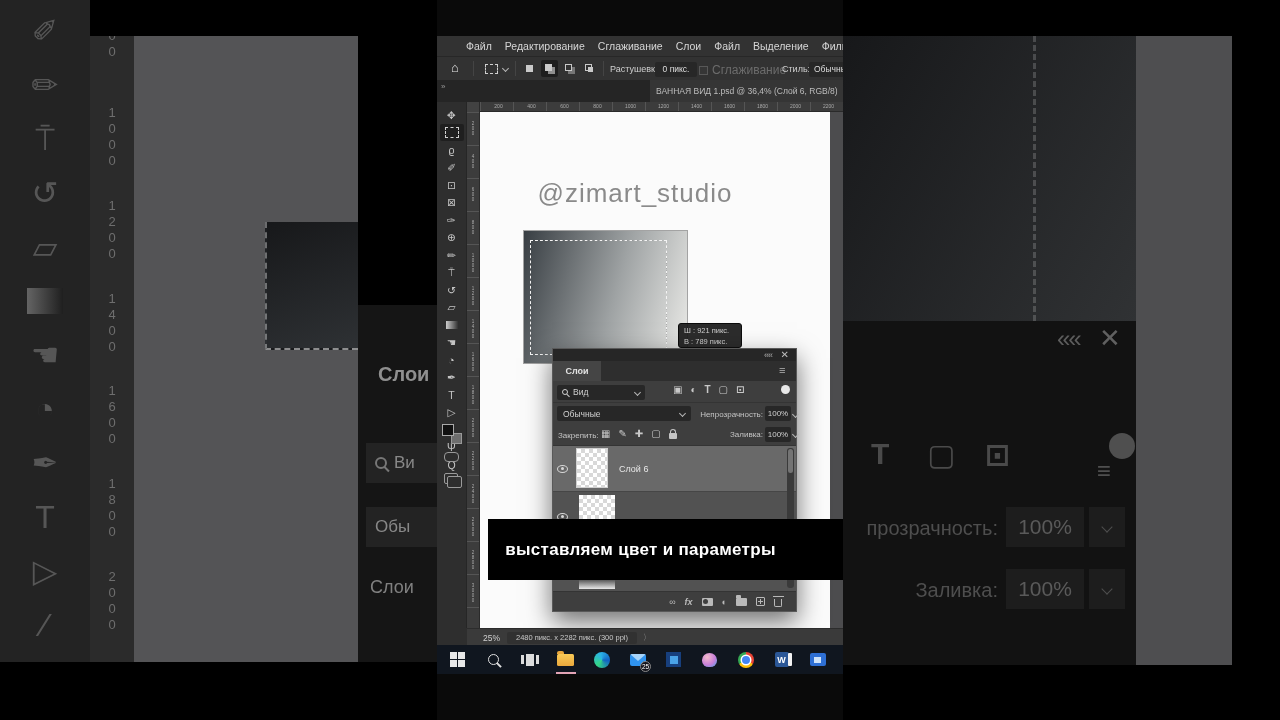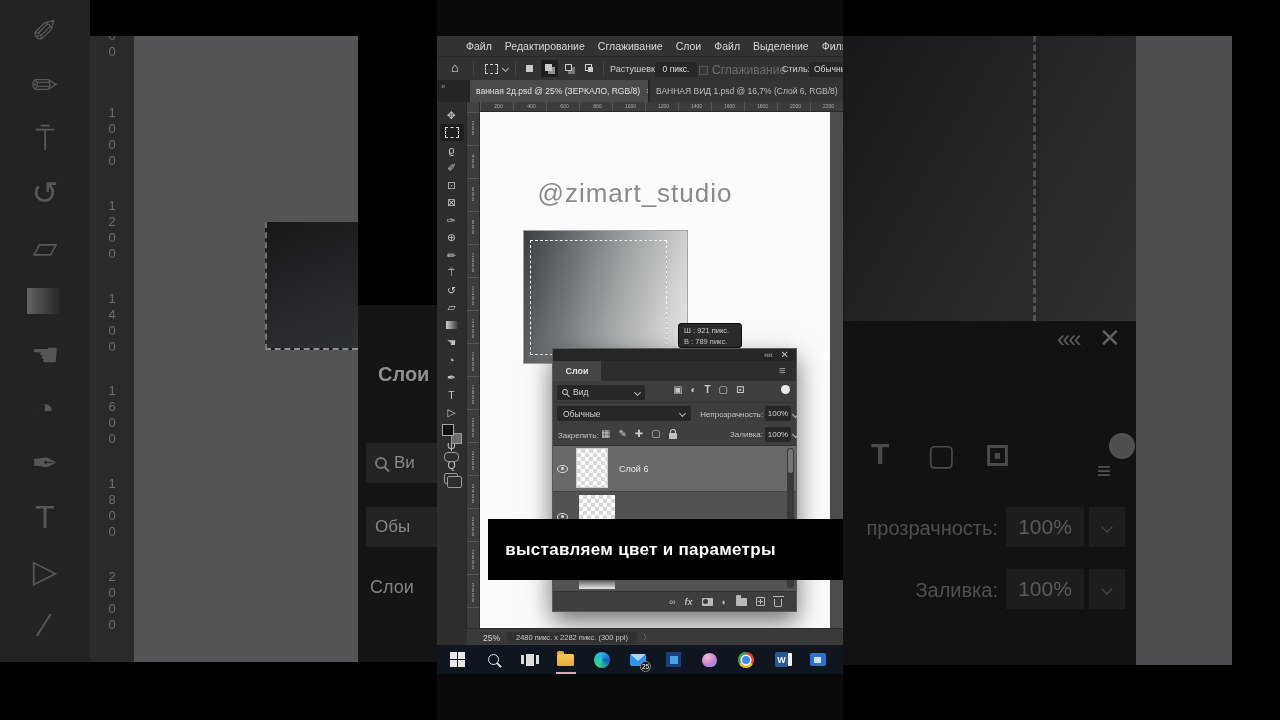--- a/index.html
+++ b/index.html
@@ -355,26 +355,22 @@
       <div class="aa">
           <i class="cb"></i>
           <span>Сглаживание</span>
         </div>
       <span class="opt-label" style="left:345px;">Стиль:</span>
       <div class="opt-box" style="left:372px;width:40px;justify-content:flex-start;padding-left:5px;">Обычный</div>
     </div>
 
     <div class="abs tabbar">
       <span class="corner">»</span>
-      <div class="tab active">
-        <span>ванная 2д.psd @ 25% (ЗЕРКАЛО, RGB/8)</span>
-          <span class="x">×</span>
-      </div>
       <div class="tab inactive">
-        <span>ВАННАЯ ВИД 1.psd @ 16,7% (Слой 6, RGB/8)</span>
+        <span>ВАННАЯ ВИД 1.psd @ 36,4% (Слой 6, RGB/8)</span>
       </div>
     </div>
 
     <div class="abs rulerh">
 
     <div style="display: contents;"><span>200</span></div>
         <div style="display: contents;"><span>400</span></div>
         <div style="display: contents;"><span>600</span></div>
         <div style="display: contents;"><span>800</span></div>
         <div style="display: contents;"><span>1000</span></div>

